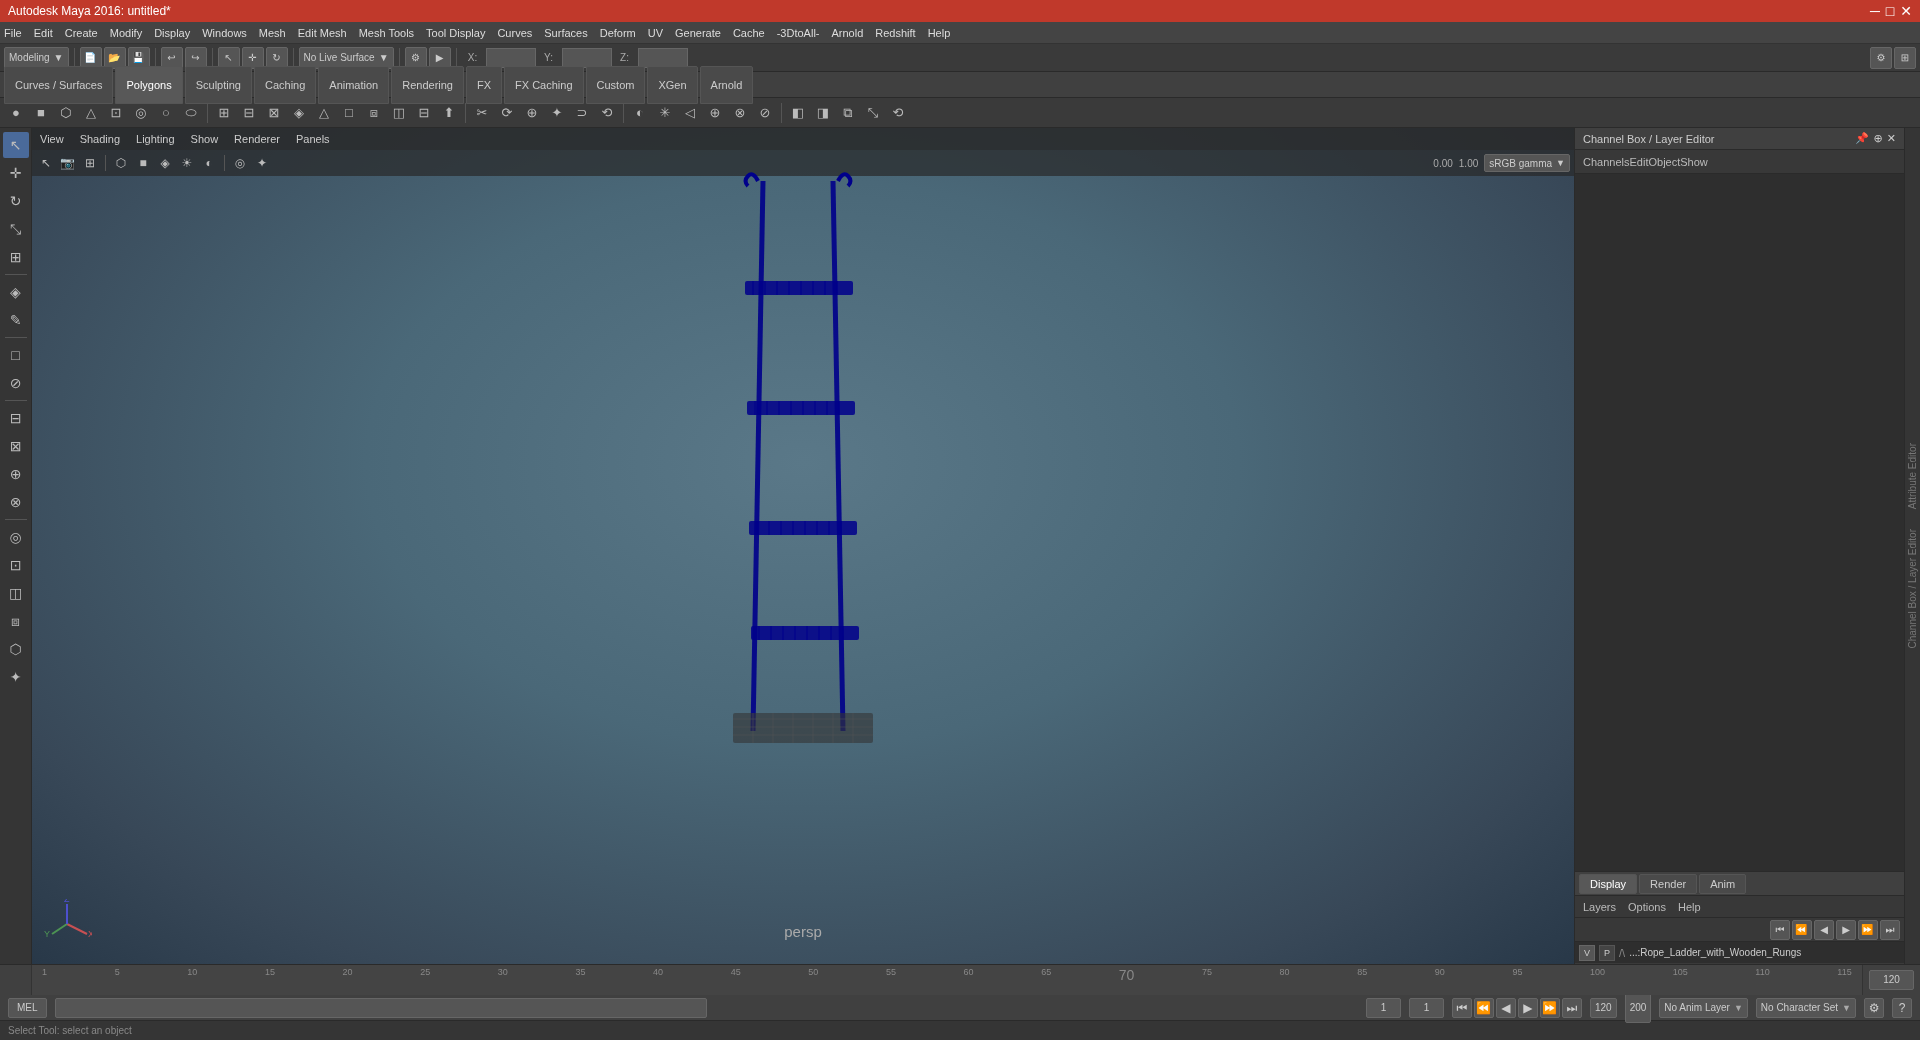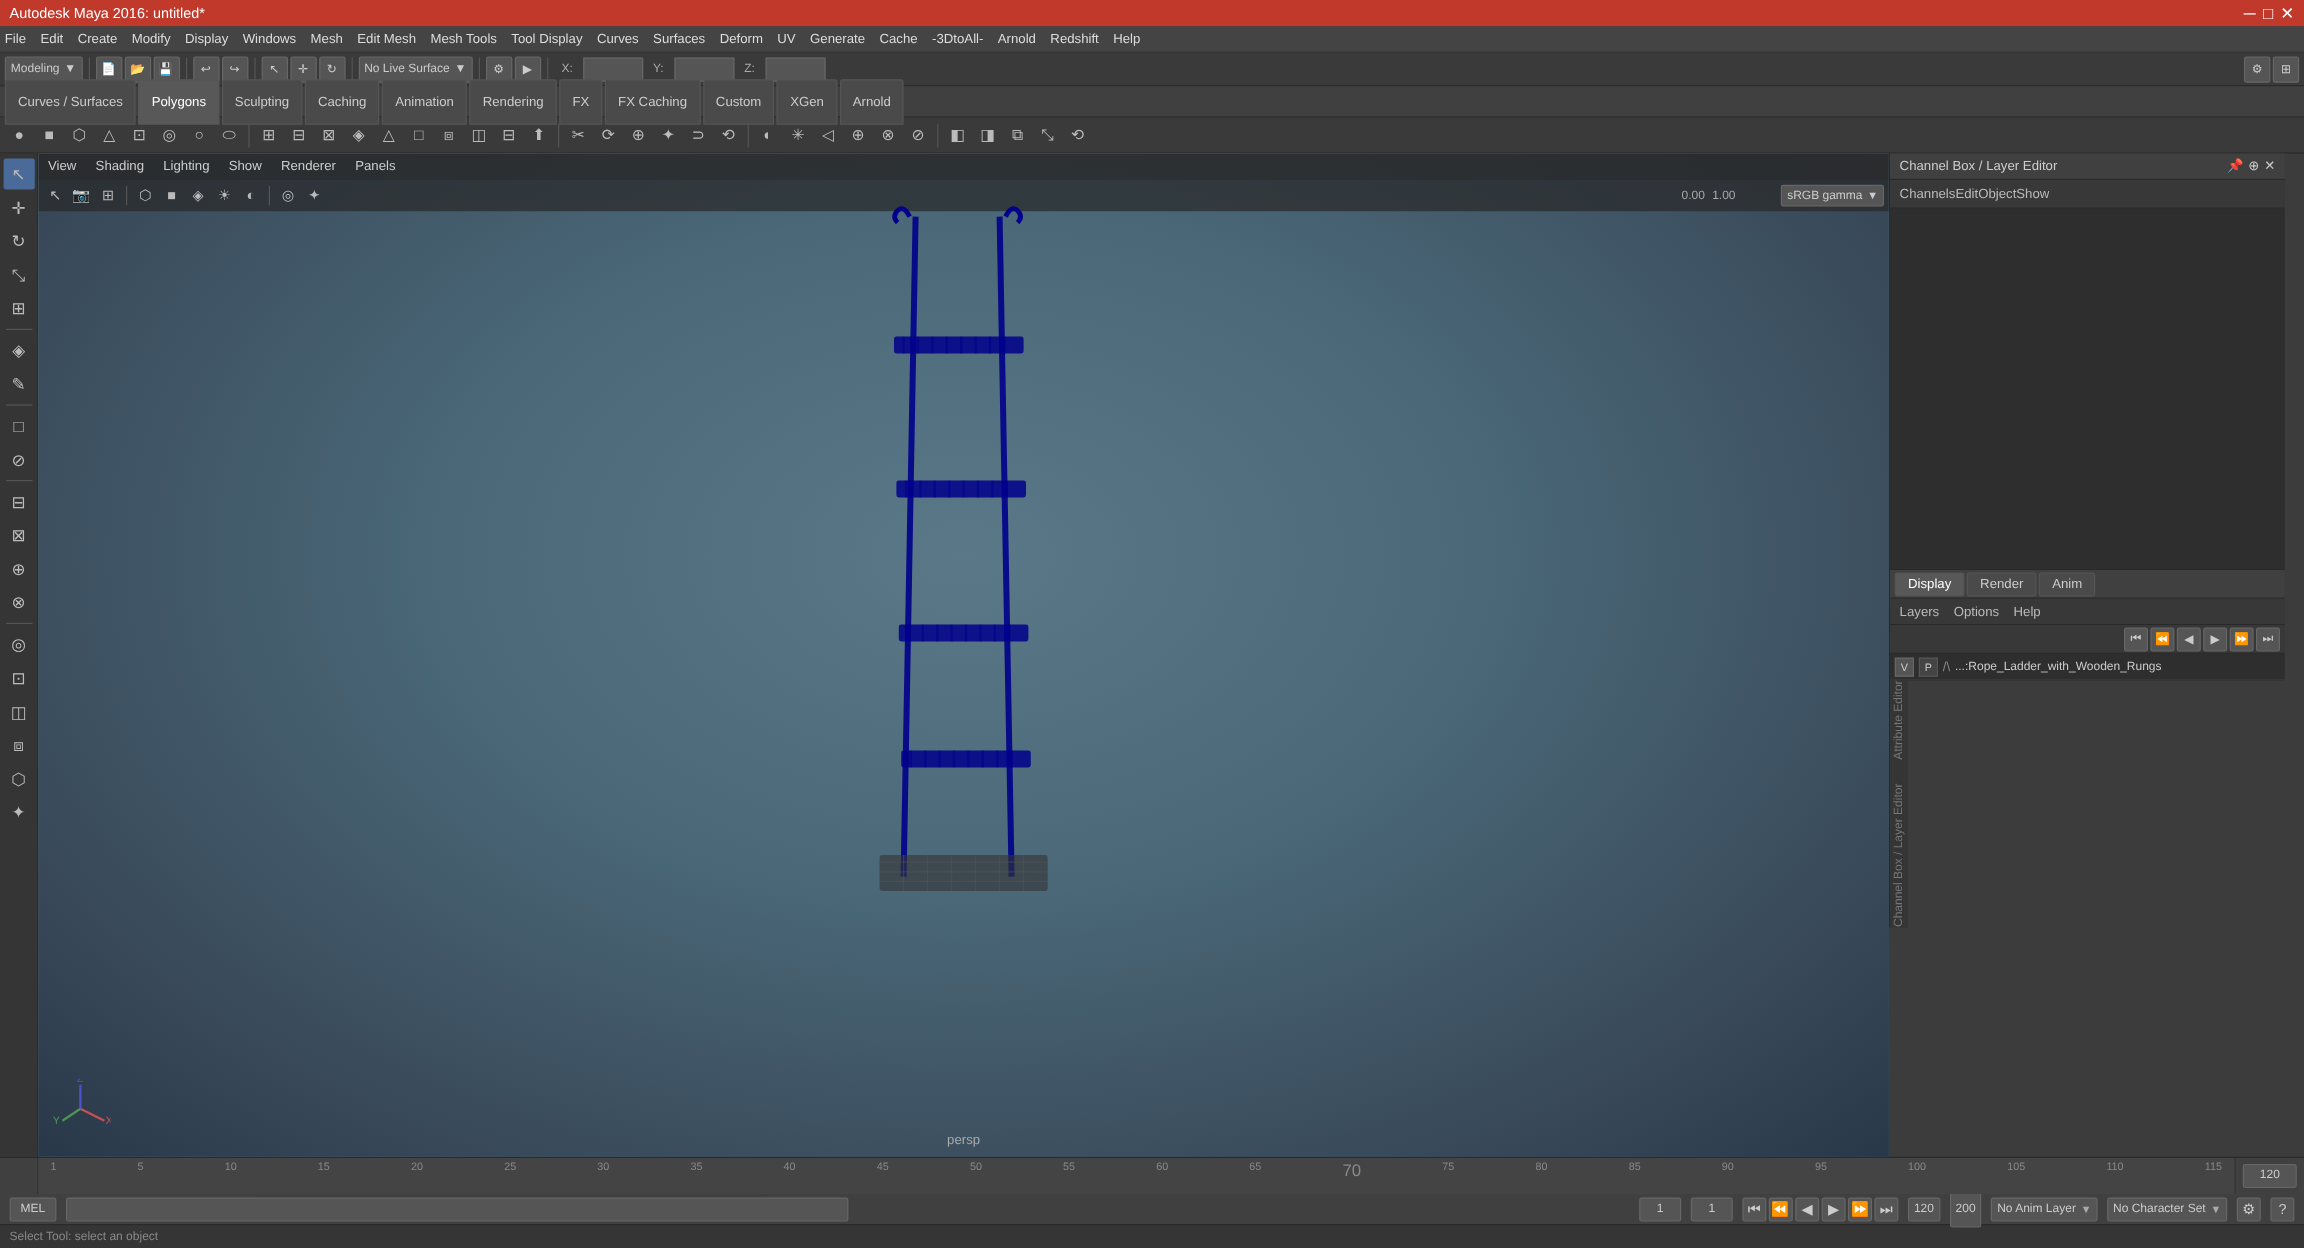--- a/index.html
+++ b/index.html
@@ -103,22 +103,22 @@
       background: rgba(40,40,40,0.7); display: flex; align-items: center; padding: 0 4px; gap: 2px;
     }
     .vp-btn {
       height: 20px; min-width: 20px; background: transparent; border: none;
       color: #bbb; font-size: 12px; cursor: pointer; display: flex; align-items: center;
       justify-content: center; padding: 0 2px;
     }
 
     
     #viewport-label {
-      position: absolute; bottom: 8px; left: 50%; transform: translateX(-50%);
-      color: #aaa; font-size: 11px;
+      position: absolute; bottom: 24px; left: 50%; transform: translateX(-50%);
+      color: #aaa; font-size: 15px;
     }
     #axis-indicator {
       position: absolute; bottom: 10px; left: 10px;
       color: #ccc; font-size: 18px; opacity: 0.8;
     }
 
     
     #ladder-svg {
       position: absolute; top: 40%; left: 50%; transform: translate(-50%, -50%);
     }
@@ -397,21 +397,21 @@
       <button class="vp-btn">■</button>
       <button class="vp-btn">◈</button>
       <button class="vp-btn">☀</button>
       <button class="vp-btn">◐</button>
       <div style="width:1px;height:16px;background:#555;margin:0 3px;"></div>
       <button class="vp-btn">◎</button>
       <button class="vp-btn">✦</button>
       <div style="flex:1;"></div>
       <span style="font-size:10px;color:#aaa;margin-right:4px;">0.00</span>
       <span style="font-size:10px;color:#aaa;margin-right:4px;">1.00</span>
-      <div style="background:#555;border:1px solid #666;border-radius:2px;padding:0 4px;height:18px;display:flex;align-items:center;gap:4px;margin-left:32px;">
+      <div style="background:#555;border:1px solid #666;border-radius:2px;padding:0 4px;height:18px;display:flex;align-items:center;gap:4px;">
         <span style="font-size:10px;color:#ccc;">sRGB gamma</span>
         <span style="font-size:9px;">▼</span>
       </div>
     </div>
 
     <div id="ladder-svg">
       <svg width="200" height="580" viewBox="0 0 200 580" xmlns="http://www.w3.org/2000/svg">
 
         <line x1="60" y1="10" x2="50" y2="560" stroke="#00008B" stroke-width="5" opacity="0.9"></line>
 
@@ -483,21 +483,21 @@
         <line x1="25" y1="25" x2="25" y2="5" stroke="#55e" stroke-width="2"></line>
         <text x="22" y="3" fill="#55e" font-size="9">Z</text>
       </svg>
     </div>
 
     <div id="viewport-label">
       <span>persp</span>
     </div>
   </div>
 
-  <div style="display:flex;flex-direction:column;width:346px;">
+  <div style="display:flex;flex-direction:row;width:346px;">
     <div id="right-panel">
 
       <div id="channel-box-header">
         <span>Channel Box / Layer Editor</span>
         <div style="display:flex;gap:4px;">
           <span style="cursor:pointer;">📌</span>
           <span style="cursor:pointer;">⊕</span>
           <span style="cursor:pointer;">✕</span>
         </div>
       </div>

